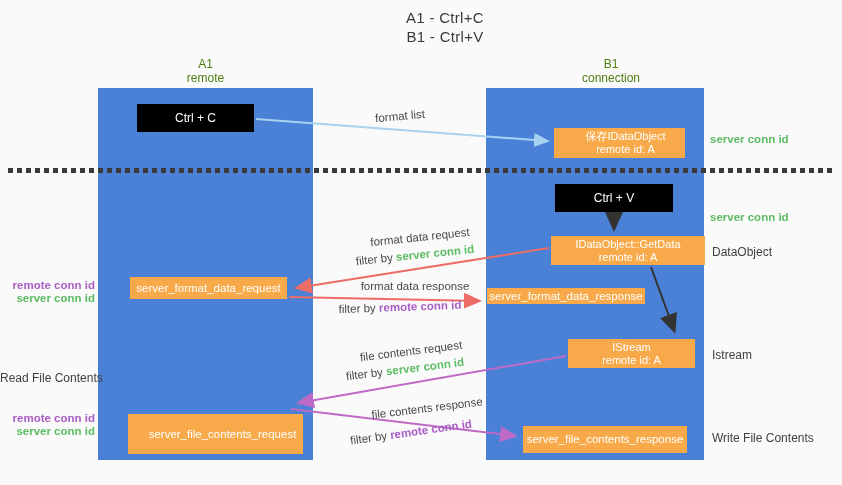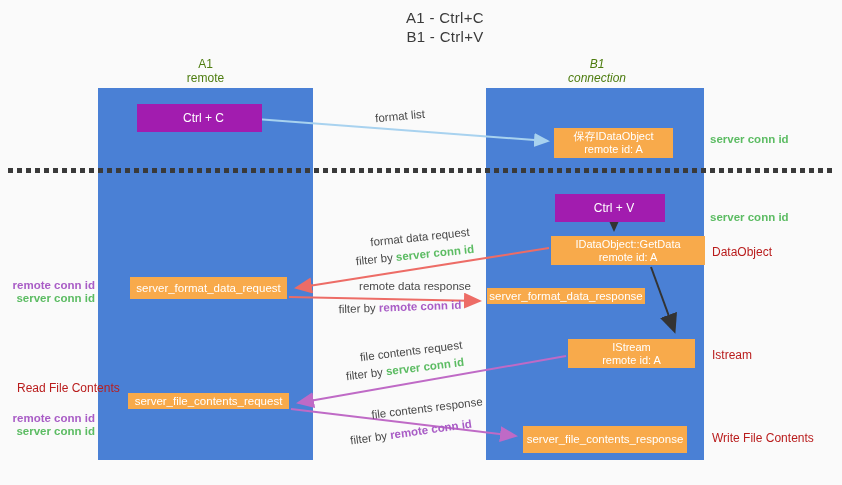--- a/index.html
+++ b/index.html
@@ -13,53 +13,53 @@
 
   .lifeline{position:absolute;top:88px;height:372px;background:#4a80d5;}
 
   .dotted{position:absolute;left:8px;top:168px;width:826px;height:5px;
           background:repeating-linear-gradient(90deg,#3a3a3a 0 5px,transparent 5px 9px);z-index:4;}
 
   svg.arrows{position:absolute;left:0;top:0;z-index:5;pointer-events:none;}
 
   .node{position:absolute;z-index:6;display:flex;flex-direction:column;align-items:center;
         justify-content:center;color:#ffffff;text-align:center;}
-  .green-box{background:#a21caf;font-size:12px;padding-left:8px;}
+  .green-box{background:#000000;font-size:12px;}
   .orange-box{background:#f8aa4b;font-size:11px;line-height:13px;}
   .one-line{font-size:11.5px;}
 
   .flabel{position:absolute;z-index:7;font-size:11.5px;color:#4a4a4a;text-align:center;white-space:nowrap;}
   .tilt5{transform:rotate(-5deg);}
   .tilt6{transform:rotate(-6deg);}
   .tilt7{transform:rotate(-7deg);}
   .tilt2{transform:rotate(-2deg);}
   .tilt8{transform:rotate(-8deg);}
 
   .green{color:#5cbc63;font-weight:bold;}
   .purple{color:#a95dc6;font-weight:bold;}
 
-  .note{position:absolute;z-index:7;font-size:12px;color:#b91c1c;white-space:nowrap;}
+  .note{position:absolute;z-index:7;font-size:12px;color:#404040;white-space:nowrap;}
   .conn-note{position:absolute;z-index:7;font-size:11.5px;font-weight:bold;line-height:13px;white-space:nowrap;}
   .left-col{left:0;width:95px;text-align:right;}
 </style>
 </head>
 <body>
 
 <div class="canvas">
 
   <div class="title">
     <div>A1 - Ctrl+C</div>
     <div>B1 - Ctrl+V</div>
   </div>
 
   <div class="ll-header" style="left:98px;width:215px;">
     <div>A1</div>
     <div>remote</div>
   </div>
-  <div class="ll-header" style="left:488px;width:218px;font-style:italic;">
+  <div class="ll-header" style="left:502px;width:218px;">
     <div>B1</div>
     <div>connection</div>
   </div>
 
   <div class="lifeline" style="left:98px;width:215px;"></div>
   <div class="lifeline" style="left:486px;width:218px;"></div>
 
   <div class="dotted"></div>
 
   <svg class="arrows" width="842" height="485">
@@ -82,59 +82,59 @@
     <line x1="651" y1="267" x2="674" y2="330" stroke="#333333" stroke-width="2" marker-end="url(#m-black)"></line>
     <line x1="549" y1="248" x2="296" y2="288" stroke="#ed6c66" stroke-width="2" marker-end="url(#m-red)"></line>
     <line x1="289" y1="297" x2="480" y2="301" stroke="#ed6c66" stroke-width="2" marker-end="url(#m-red)"></line>
     <line x1="566" y1="356" x2="298" y2="403" stroke="#bf6ac6" stroke-width="2" marker-end="url(#m-mag)"></line>
     <line x1="291" y1="409" x2="516" y2="436" stroke="#bf6ac6" stroke-width="2" marker-end="url(#m-mag)"></line>
   </svg>
 
   <div class="node green-box" style="left:137px;top:104px;width:117px;height:28px;">
     <span>Ctrl + C</span>
   </div>
-  <div class="node green-box" style="left:555px;top:194px;width:102px;height:28px;">
+  <div class="node green-box" style="left:555px;top:184px;width:118px;height:28px;">
     <span>Ctrl + V</span>
   </div>
 
-  <div class="node orange-box" style="left:554px;top:128px;width:119px;height:30px;">
+  <div class="node orange-box" style="left:554px;top:128px;width:119px;height:30px;padding-left:12px;">
     <div>保存IDataObject</div>
     <div>remote id: A</div>
   </div>
   <div class="node orange-box" style="left:551px;top:236px;width:154px;height:29px;">
     <div>IDataObject::GetData</div>
     <div>remote id: A</div>
   </div>
   <div class="node orange-box" style="left:568px;top:339px;width:127px;height:29px;">
     <div>IStream</div>
     <div>remote id: A</div>
   </div>
 
   <div class="node orange-box one-line" style="left:130px;top:277px;width:157px;height:22px;align-items:center;">
     <span>server_format_data_request</span>
   </div>
   <div class="node orange-box one-line" style="left:487px;top:288px;width:158px;height:16px;">
     <span>server_format_data_response</span>
   </div>
-  <div class="node orange-box one-line" style="left:128px;top:393px;width:161px;height:16px;">
+  <div class="node orange-box one-line" style="left:128px;top:414px;width:161px;height:40px;padding-left:14px;">
     <span>server_file_contents_request</span>
   </div>
   <div class="node orange-box one-line" style="left:523px;top:426px;width:164px;height:27px;">
     <span>server_file_contents_response</span>
   </div>
 
   <div class="flabel tilt5" style="left:355px;top:110px;width:90px;">format list</div>
 
   <div class="flabel tilt6" style="left:360px;top:231px;width:120px;">format data request</div>
   <div class="flabel tilt6" style="left:340px;top:249px;width:150px;">
     <span>filter by</span>
     <span class="green">server conn id</span>
   </div>
 
-  <div class="flabel" style="left:355px;top:280px;width:120px;">remote data response</div>
+  <div class="flabel" style="left:355px;top:280px;width:120px;">format data response</div>
   <div class="flabel tilt2" style="left:330px;top:301px;width:140px;">
     <span>filter by</span>
     <span class="purple">remote conn id</span>
   </div>
 
   <div class="flabel tilt7" style="left:351px;top:345px;width:120px;">file contents request</div>
   <div class="flabel tilt7" style="left:330px;top:363px;width:150px;">
     <span>filter by</span>
     <span class="green">server conn id</span>
   </div>
@@ -148,19 +148,19 @@
   <div class="conn-note green" style="left:710px;top:133px;">server conn id</div>
   <div class="conn-note green" style="left:710px;top:211px;">server conn id</div>
   <div class="note" style="left:712px;top:245px;">DataObject</div>
   <div class="note" style="left:712px;top:348px;">Istream</div>
   <div class="note" style="left:712px;top:431px;">Write File Contents</div>
 
   <div class="conn-note left-col" style="top:279px;">
     <div class="purple">remote conn id</div>
     <div class="green">server conn id</div>
   </div>
-  <div class="note left-col" style="position:absolute;top:381px;padding-left:17px;">Read File Contents</div>
+  <div class="note left-col" style="position:absolute;top:371px;">Read File Contents</div>
   <div class="conn-note left-col" style="top:412px;">
     <div class="purple">remote conn id</div>
     <div class="green">server conn id</div>
   </div>
 
 </div>
 
 </body></html>

